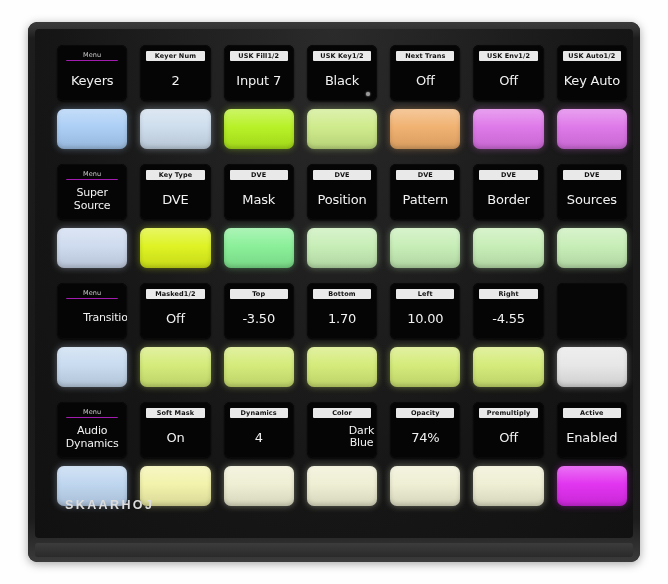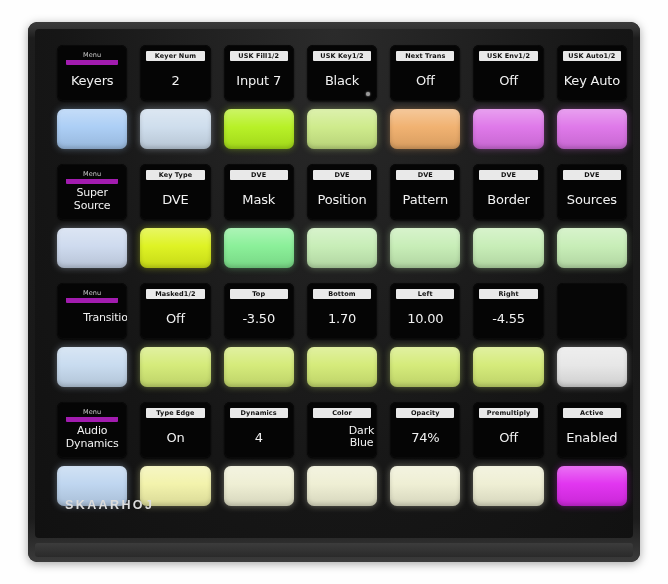--- a/index.html
+++ b/index.html
@@ -115,21 +115,21 @@
     text-align: center;
     letter-spacing: 0.1px;
     white-space: nowrap;
     overflow: hidden;
     font-weight: 700;
   }
   .disp-hdr.menu {
     background: transparent;
     color: #cfcfcf;
     font-weight: 400;
-    border-bottom: 5px solid #a21caf;
+    border-bottom: 1px solid #a21caf;
     height: 9px;
     line-height: 9px;
     left: 9px;
     right: 9px;
   }
 
   .disp-val {
     position: absolute;
     left: 3px;
     right: 3px;
@@ -395,21 +395,21 @@
           </div>
           <div class="cell-display">
             <div class="disp">
               <div class="disp-hdr menu">Menu</div>
               <div class="disp-val two">Audio
 Dynamics</div>
             </div>
           </div>
           <div class="cell-display">
             <div class="disp">
-              <div class="disp-hdr">Type Edge</div>
+              <div class="disp-hdr">Soft Mask</div>
               <div class="disp-val">On</div>
             </div>
           </div>
           <div class="cell-display">
             <div class="disp">
               <div class="disp-hdr">Dynamics</div>
               <div class="disp-val">4</div>
             </div>
           </div>
           <div class="cell-display">

